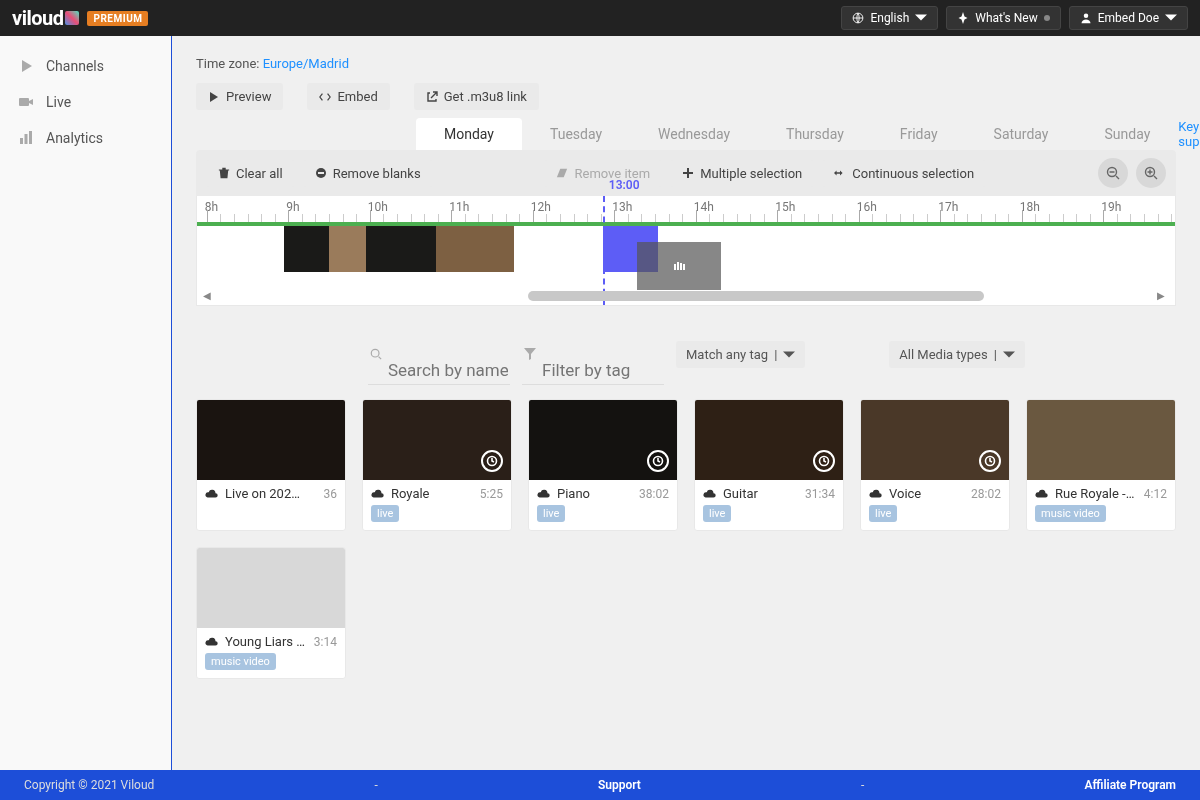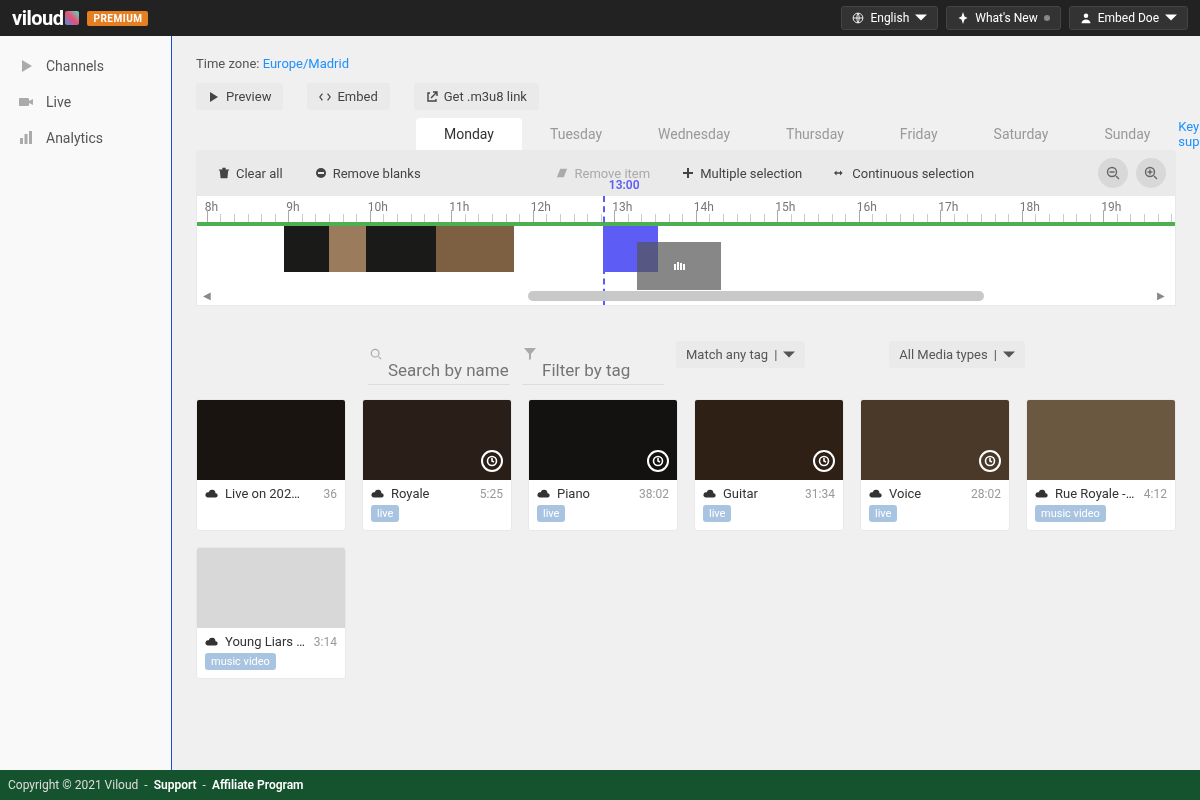--- a/index.html
+++ b/index.html
@@ -60,21 +60,21 @@
 .media-grid { display:grid; grid-template-columns: repeat(6, 1fr); gap:16px; }
 .media-card { background:#fff; border:1px solid #e8e8e8; border-radius:3px; overflow:hidden; }
 .media-thumb { height:80px; background:#333; position:relative; display:flex; align-items:center; justify-content:center;}
 .thumb-icon { position:absolute; right:8px; bottom:8px; width:22px; height:22px; border:2px solid #fff; border-radius:50%; display:flex; align-items:center; justify-content:center; color:#fff;}
 .media-info { padding:6px 8px 8px; }
 .media-title-row { display:flex; align-items:center; justify-content:space-between; gap:4px; font-size:13px; color:#333;}
 .media-title-row .left { display:flex; align-items:center; gap:6px; overflow:hidden;}
 .media-title-row .title { white-space:nowrap; overflow:hidden; text-overflow:ellipsis; max-width:80px;}
 .media-title-row .dur { color:#999; font-size:12px;}
 .tag-chip { display:inline-block; background:#a8c4e0; color:#fff; font-size:11px; padding:2px 6px; border-radius:3px; margin-top:4px;}
-.footer { background:#14532d; color:#ddd; height:30px; display:flex; align-items:center; padding:0 8px; font-size:12px; gap:6px;}
+.footer { background:#1d4ed8; color:#ddd; height:30px; display:flex; align-items:center; padding:0 24px; font-size:12px; gap:6px;justify-content:space-between;}
 .footer a { color:#fff; text-decoration:none; font-weight:600;}
 .icon { width:12px; height:12px; display:inline-block;}
 svg { display:block;}
 </style>
 </head>
 <body>
 
 <div class="topbar">
   <div class="topbar-left">
     <span class="logo">

